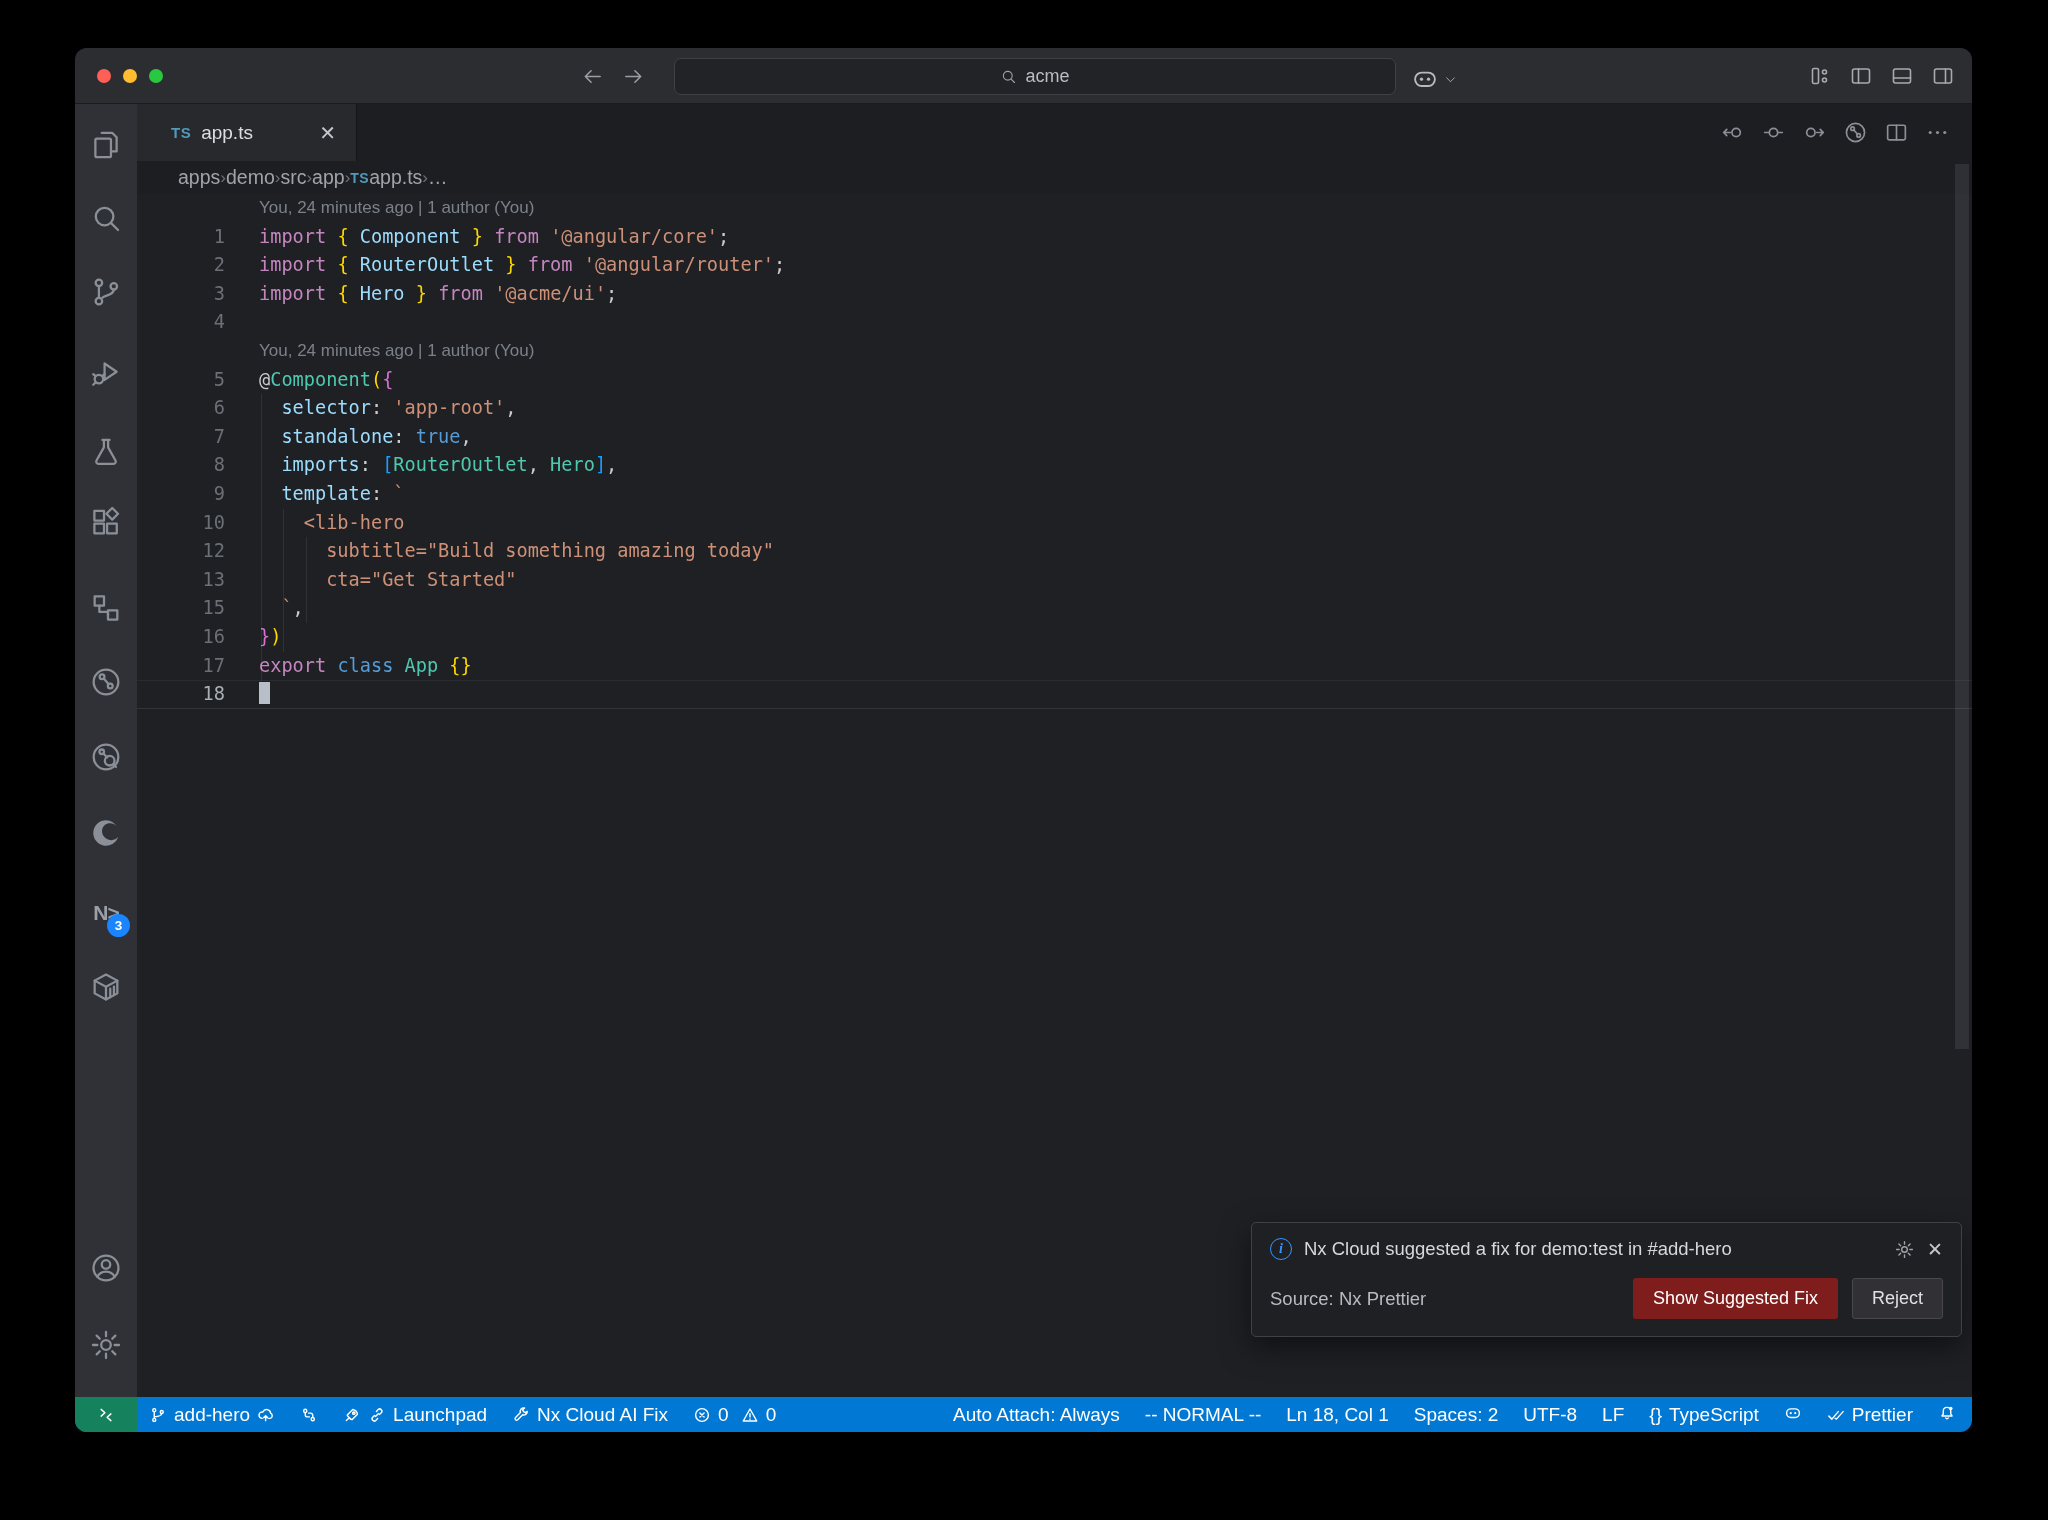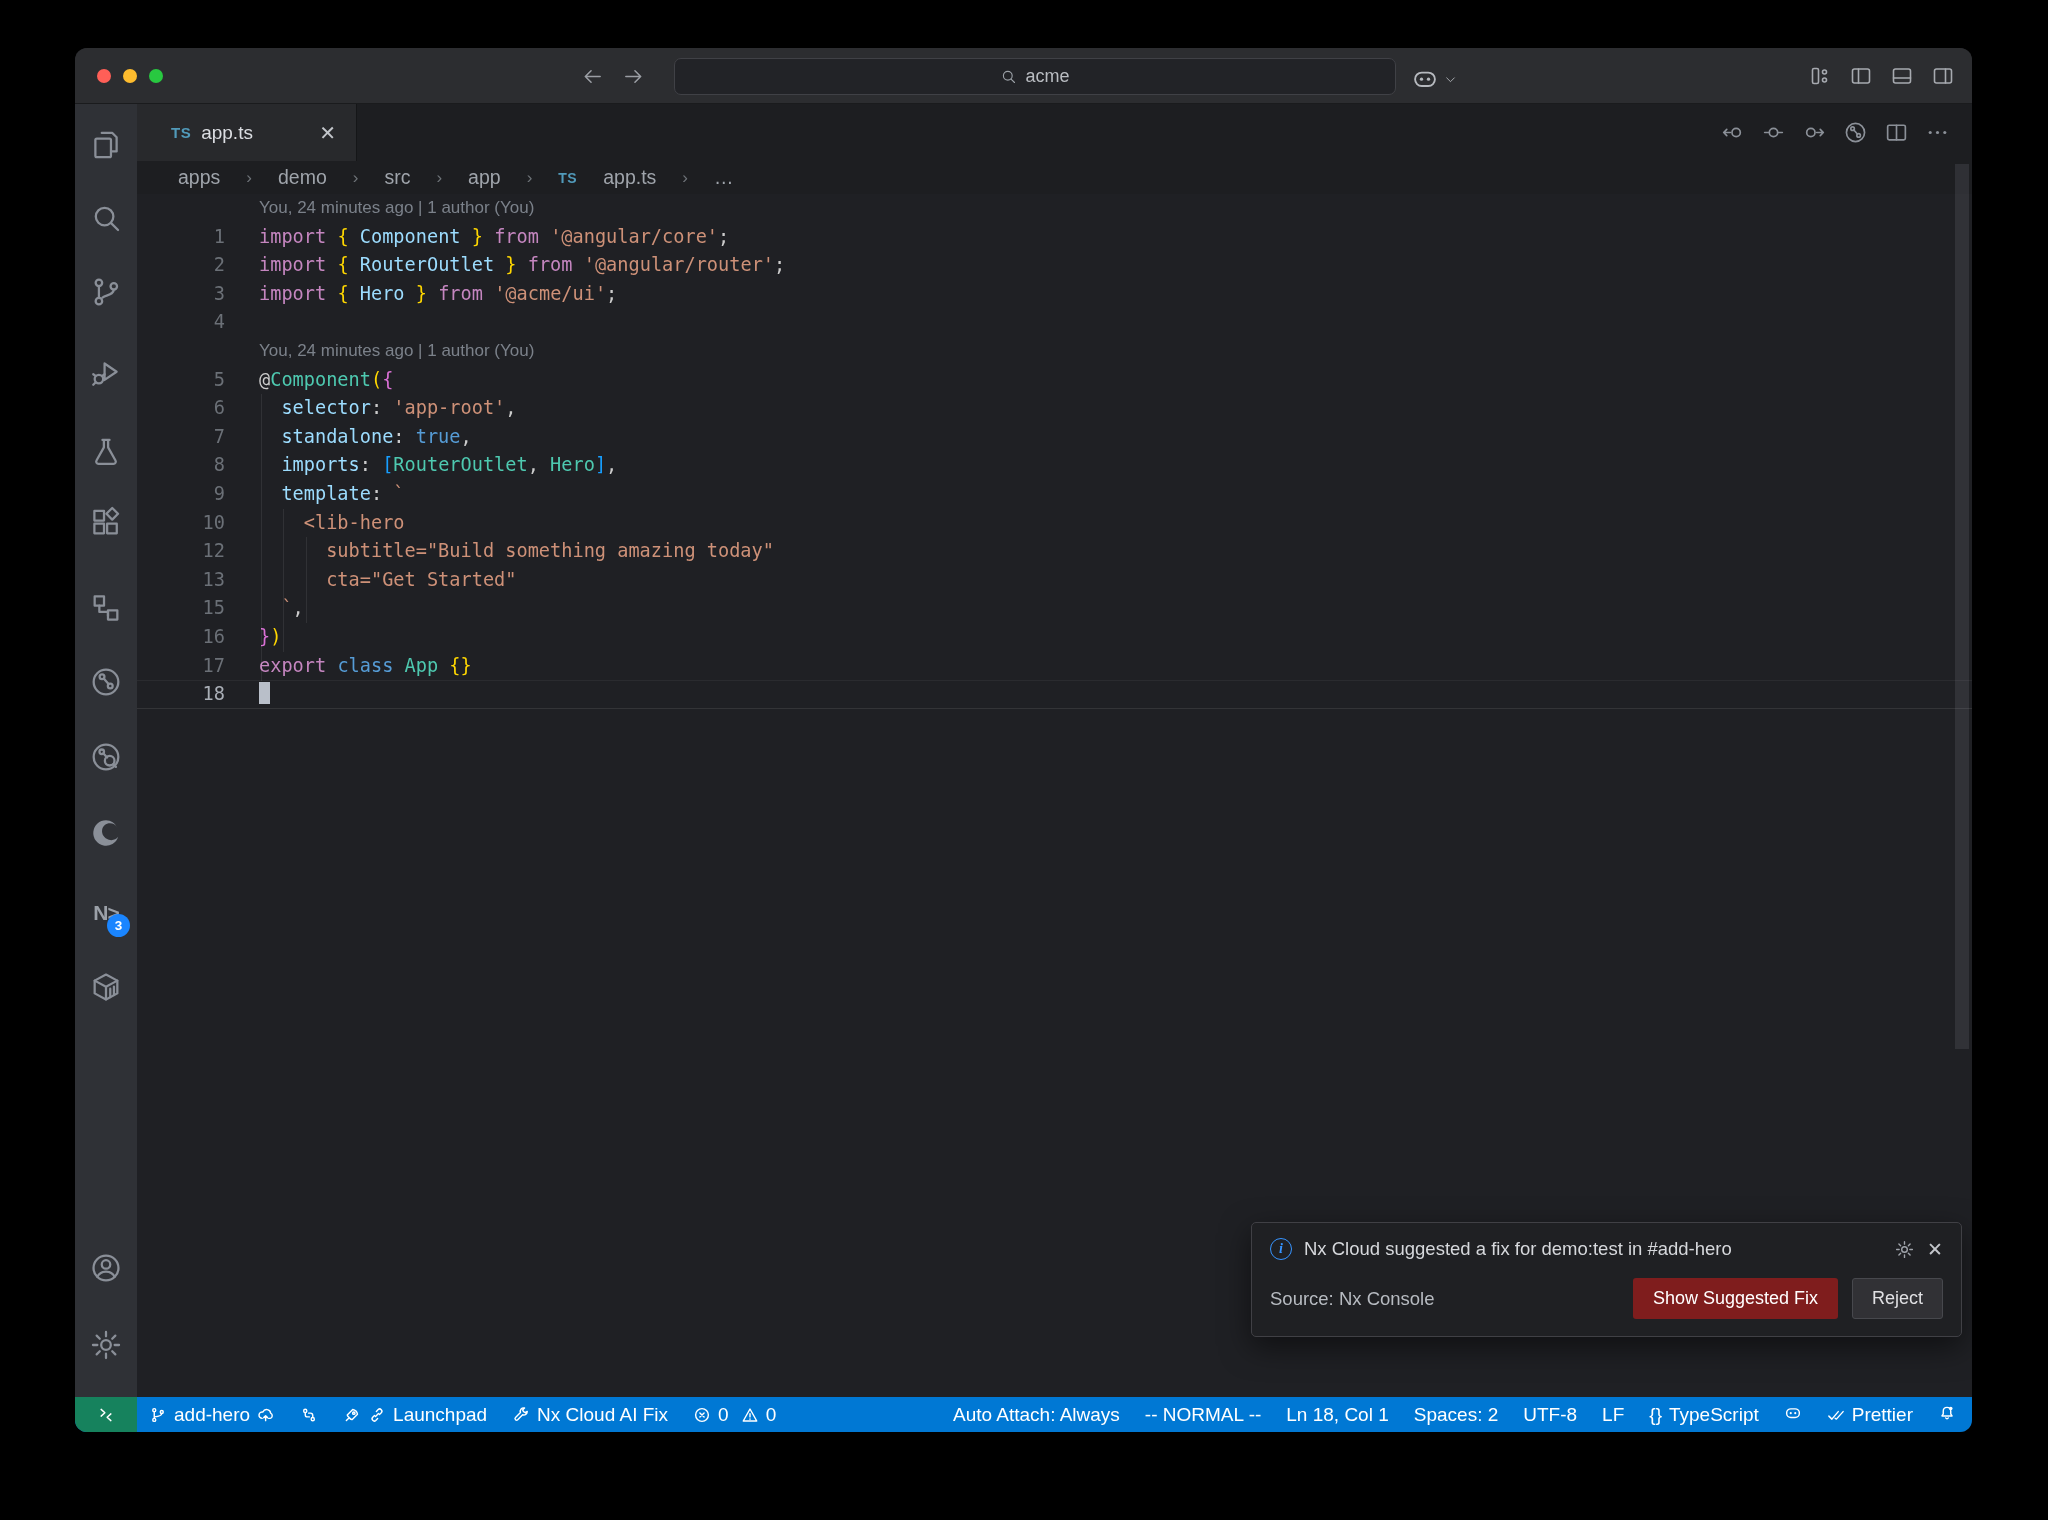--- a/index.html
+++ b/index.html
@@ -41,21 +41,21 @@
   .tabbar { position:relative; height:57px; background:#1d1e21; display:flex; }
   .tab { width:220px; height:57px; background:#28292c; display:flex; align-items:center;
          padding:0 20px 0 34px; border-right:1px solid #151618; }
   .ts-icon { color:#519aba; font-weight:700; font-size:15px; letter-spacing:.5px; }
   .tab-label { color:#dcdee3; font-size:19px; margin-left:10px; }
   .tab-close { margin-left:auto; color:#c3c6cb; font-size:20px; line-height:1; }
   .editor-actions { position:absolute; right:22px; top:16px; display:flex; gap:16px; color:#8b9098; }
   .editor-actions svg { width:25px; height:25px; }
 
   
-  .breadcrumbs { height:33px; display:flex; align-items:center; gap:26px; padding-left:41px;
+  .breadcrumbs { height:33px; display:flex; align-items:center; gap:0; padding-left:41px;
                  color:#9fa4ab; font-size:19.5px; background:#1d1e21; }
   .bc-sep { color:#6e7378; font-size:17px; }
   .breadcrumbs .ts-icon { font-size:14px; }
 
   
   .editor { position:absolute; left:0; right:0; top:90px; bottom:0;
             font-family:"DejaVu Sans Mono", monospace; font-size:18.6px; }
   .row { display:flex; height:28.6px; line-height:28.6px; white-space:pre; }
   .ln { flex:none; width:88px; text-align:right; color:#6b7077; }
   .ln-active { color:#a9aeb6; }
@@ -362,21 +362,21 @@
           <span class="toast-title">Nx Cloud suggested a fix for demo:test in #add-hero</span>
           <span>
                 <svg viewBox="0 0 24 24">
                   <circle cx="12" cy="12" r="3.2"></circle>
                   <path d="M12 3v2.9M12 18.1V21M3 12h2.9M18.1 12H21M5.6 5.6l2 2M16.4 16.4l2 2M18.4 5.6l-2 2M7.6 16.4l-2 2"></path>
                 </svg>
               </span>
           <span class="toast-x">✕</span>
         </div>
         <div class="toast-foot">
-          <span class="toast-src">Source: Nx Console</span>
+          <span class="toast-src">Source: Nx Prettier</span>
           <div class="toast-btns">
             <button class="btn btn-primary">Show Suggested Fix</button>
             <button class="btn btn-secondary">Reject</button>
           </div>
         </div>
       </div>
     </div>
   </div>
 
   <div class="statusbar">

